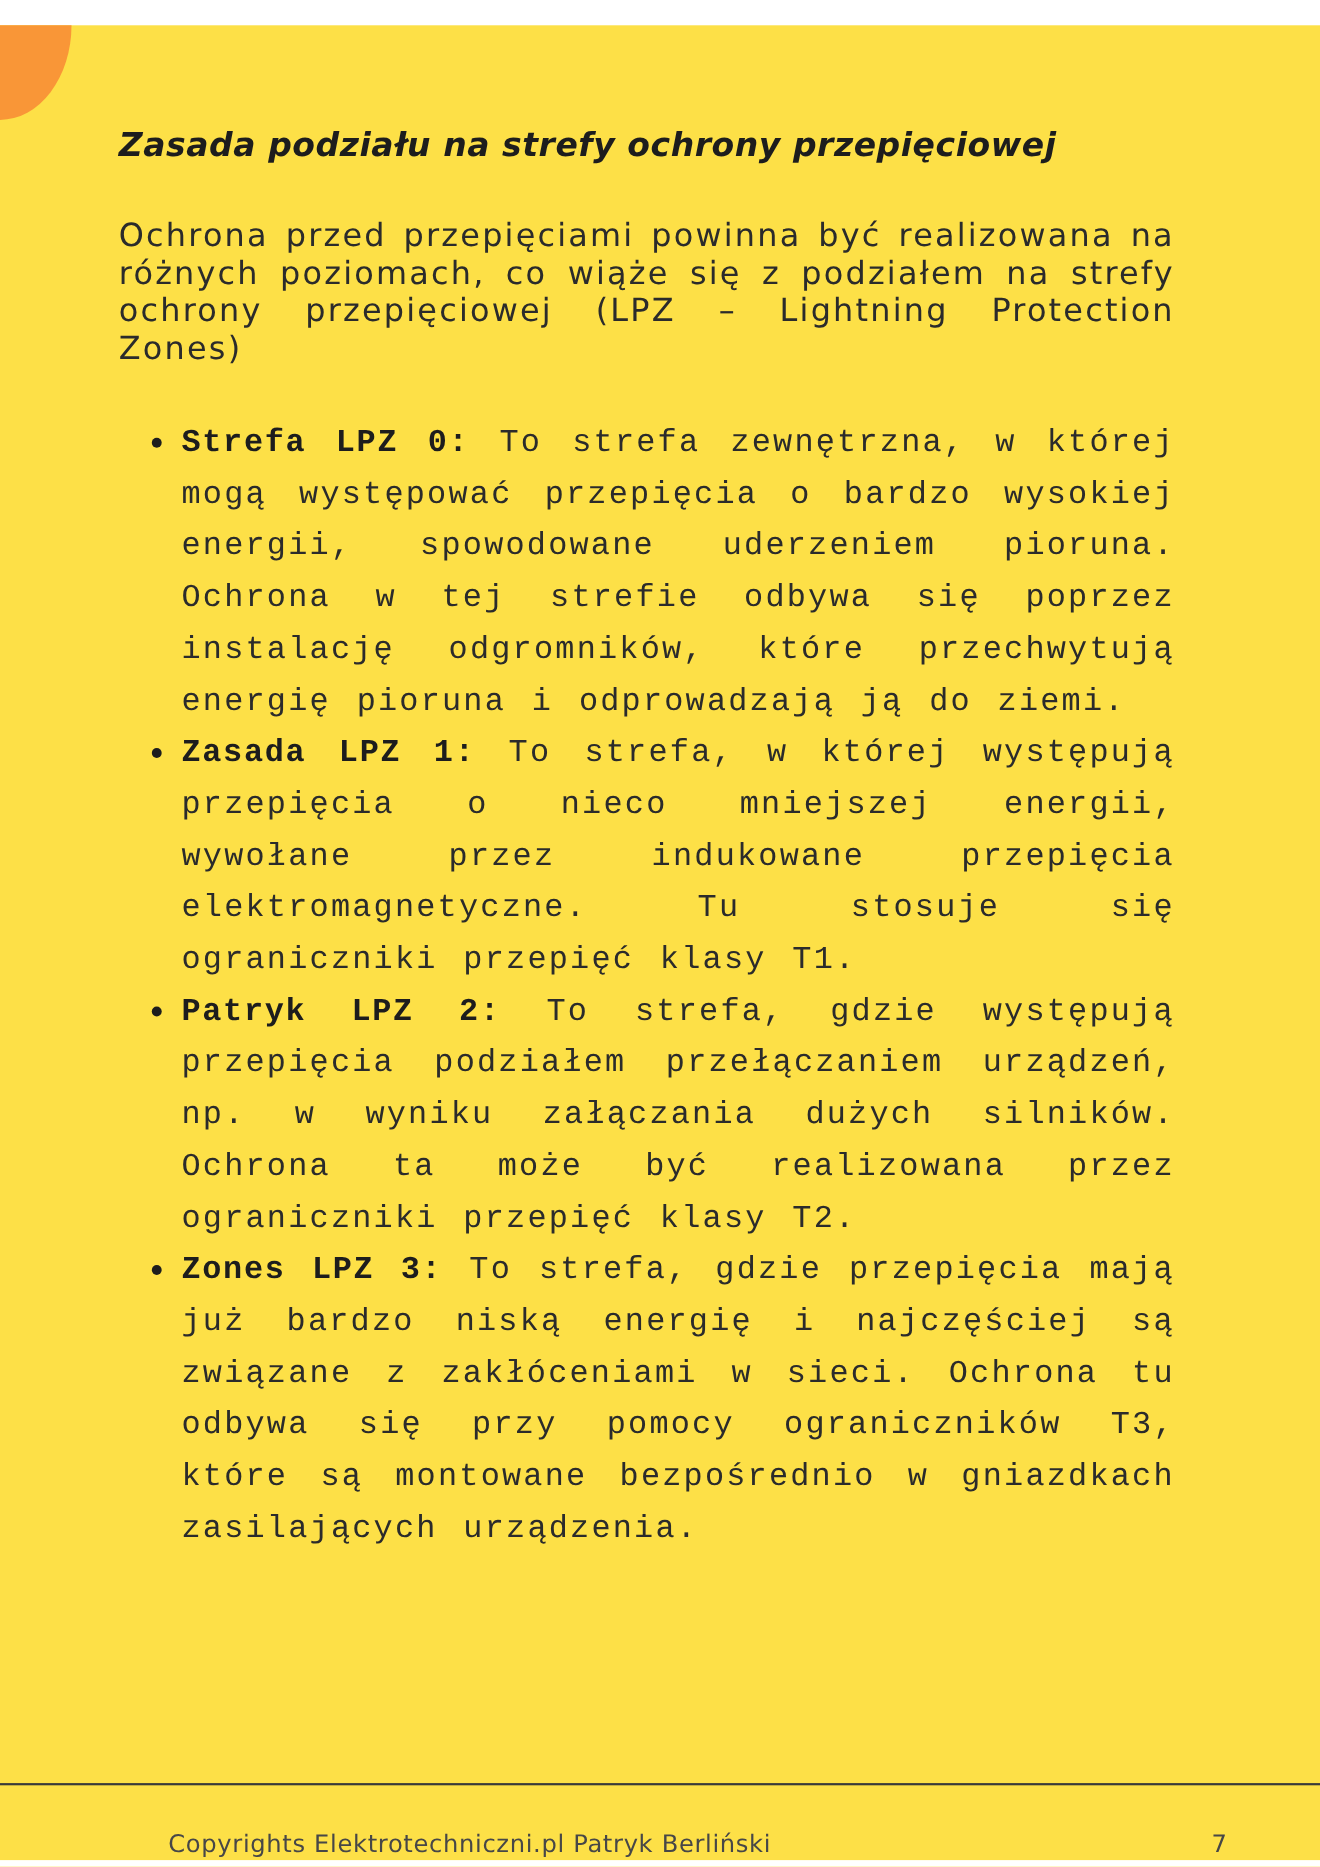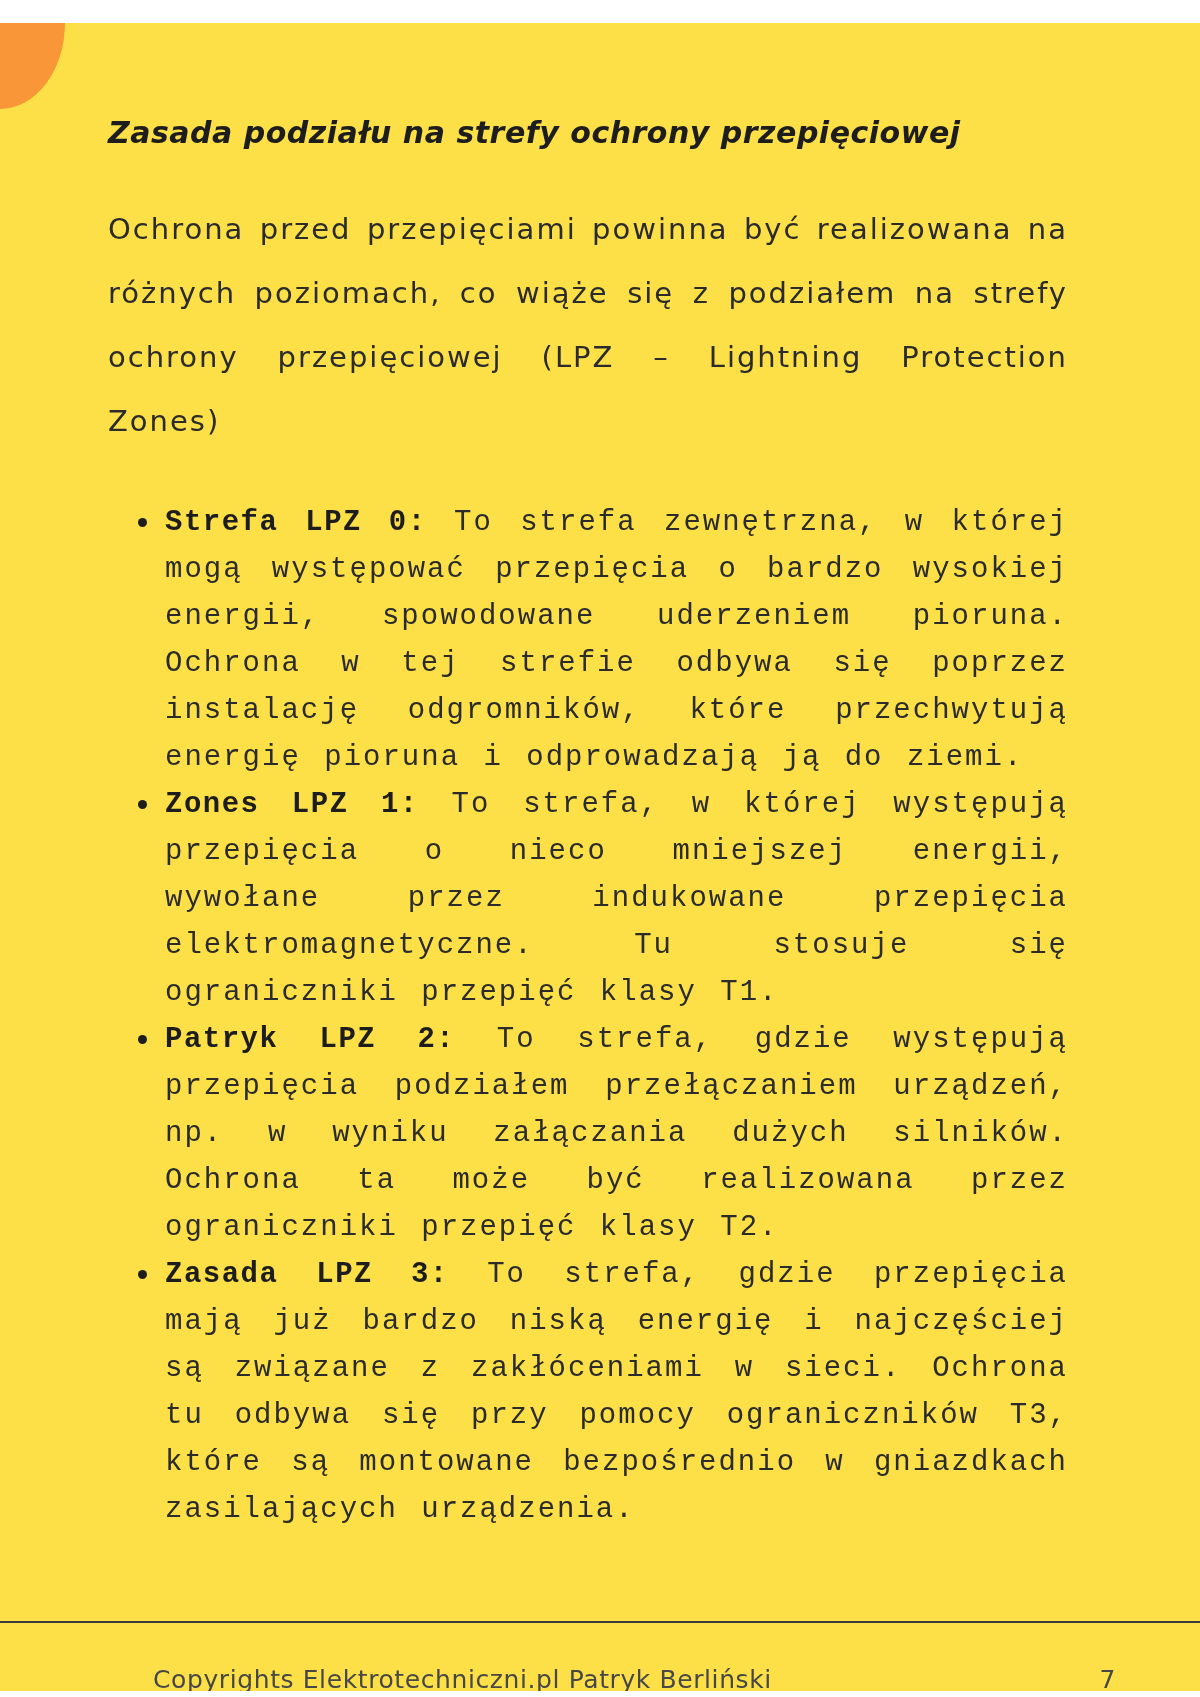--- a/index.html
+++ b/index.html
@@ -38,21 +38,21 @@
     font-weight: 700;
     font-size: 30px;
     line-height: 40px;
     letter-spacing: 0.5px;
     color: #1d1d1d;
   }
 
   .intro {
     margin: 44px 0 0 0;
     font-size: 29px;
-    line-height: 64px;
+    line-height: 34px;
     letter-spacing: 2px;
     word-spacing: 4px;
     text-align: justify;
     color: #2b2b2b;
   }
 
   .zones {
     margin: 46px 0 0 0;
     padding: 0;
     list-style: none;
@@ -96,21 +96,21 @@
   }
 
   .footer-row {
     position: absolute;
     left: 153px;
     right: 84px;
     top: 1642px;
     display: flex;
     justify-content: space-between;
     align-items: baseline;
-    font-size: 25px;
+    font-size: 22px;
     letter-spacing: 0.6px;
     color: #474747;
   }
 </style>
 </head>
 <body>
 
 <div class="page">
 
   <div class="corner-blob"></div>
@@ -119,27 +119,27 @@
 
     <h1 class="heading">Zasada podziału na strefy ochrony przepięciowej</h1>
 
     <p class="intro">Ochrona przed przepięciami powinna być realizowana na różnych poziomach, co wiąże się z podziałem na strefy ochrony przepięciowej (LPZ – Lightning Protection Zones)</p>
 
     <ul class="zones">
       <li>
         <span class="dot"></span><b>Strefa LPZ 0:</b> <span>To strefa zewnętrzna, w której mogą występować przepięcia o bardzo wysokiej energii, spowodowane uderzeniem pioruna. Ochrona w tej strefie odbywa się poprzez instalację odgromników, które przechwytują energię pioruna i odprowadzają ją do ziemi.</span>
       </li>
       <li>
-        <span class="dot"></span><b>Zones LPZ 1:</b> <span>To strefa, w której występują przepięcia o nieco mniejszej energii, wywołane przez indukowane przepięcia elektromagnetyczne. Tu stosuje się ograniczniki przepięć klasy T1.</span>
+        <span class="dot"></span><b>Zasada LPZ 1:</b> <span>To strefa, w której występują przepięcia o nieco mniejszej energii, wywołane przez indukowane przepięcia elektromagnetyczne. Tu stosuje się ograniczniki przepięć klasy T1.</span>
       </li>
       <li>
         <span class="dot"></span><b>Patryk LPZ 2:</b> <span>To strefa, gdzie występują przepięcia podziałem przełączaniem urządzeń, np. w wyniku załączania dużych silników. Ochrona ta może być realizowana przez ograniczniki przepięć klasy T2.</span>
       </li>
       <li>
-        <span class="dot"></span><b>Zasada LPZ 3:</b> <span>To strefa, gdzie przepięcia mają już bardzo niską energię i najczęściej są związane z zakłóceniami w sieci. Ochrona tu odbywa się przy pomocy ograniczników T3, które są montowane bezpośrednio w gniazdkach zasilających urządzenia.</span>
+        <span class="dot"></span><b>Zones LPZ 3:</b> <span>To strefa, gdzie przepięcia mają już bardzo niską energię i najczęściej są związane z zakłóceniami w sieci. Ochrona tu odbywa się przy pomocy ograniczników T3, które są montowane bezpośrednio w gniazdkach zasilających urządzenia.</span>
       </li>
     </ul>
 
   </div>
 
   <div class="footer-rule"></div>
 
   <div class="footer-row">
     <span>Copyrights Elektrotechniczni.pl Patryk Berliński</span>
     <span>7</span>

